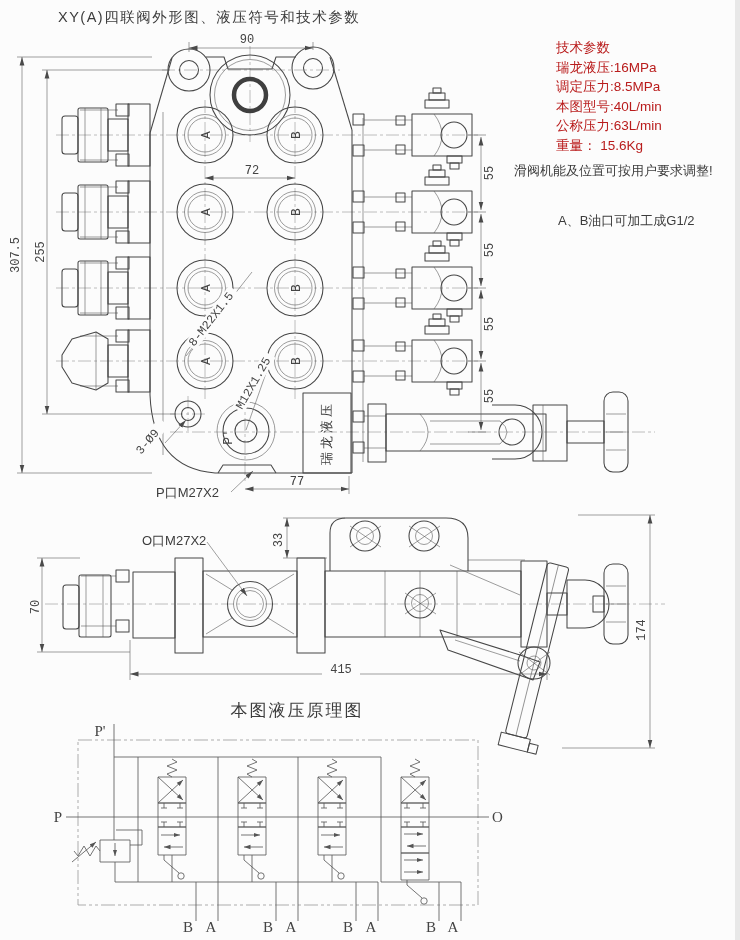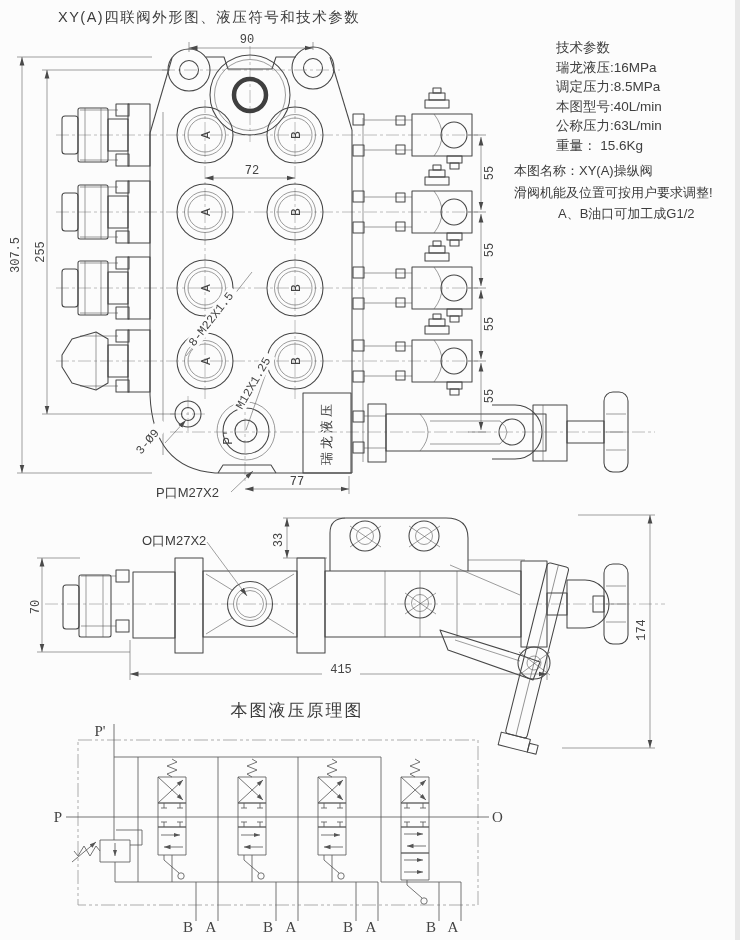--- a/index.html
+++ b/index.html
@@ -1,21 +1,21 @@
 <!DOCTYPE html>
 <html><head>
 <meta charset="utf-8">
 <style>
   html,body{margin:0;padding:0;background:#e8e8e8;}
   .page{position:relative;width:716px;height:940px;background:#fcfcfc;overflow:hidden;
         font-family:"Liberation Sans",sans-serif;color:#3a3a3a;padding-left:19px;}
   .title{position:absolute;left:58px;top:8px;font-size:14.5px;letter-spacing:1.5px;color:#3c3c3c;}
-  .tech{position:absolute;left:556px;top:38px;font-size:13.5px;line-height:19.5px;color:#404040;}
+  .tech{position:absolute;left:556px;top:38px;font-size:13.5px;line-height:19.5px;color:#b91c1c;}
   .notes{position:absolute;left:514px;top:160px;font-size:13px;line-height:21.5px;color:#3c3c3c;}
-  .notes .nline.indent{padding-left:44px;}
+  .notes .nline.indent{padding-left:44px;margin-top:28px;}
   svg{position:absolute;left:0;top:0;}
   .ol{stroke:#474747;stroke-width:1.05;fill:none;stroke-linejoin:round;}
   .th{stroke:#5a5a5a;stroke-width:.6;fill:none;}
   .cl{stroke:#8a8a8a;stroke-width:.55;fill:none;stroke-dasharray:13 3 3 3;}
   .dm{stroke:#5f5f5f;stroke-width:.6;fill:none;}
   .sv{stroke:#5c5c5c;stroke-width:.85;fill:none;stroke-linejoin:round;}
   .cl2{stroke:#8a8a8a;stroke-width:.7;fill:none;stroke-dasharray:14 3 3 3 3 3;}
   .ring{stroke:#3f3f3f;stroke-width:4.5;fill:none;}
   text.dim{font-family:"Liberation Mono","DejaVu Sans Mono",monospace;font-size:12px;fill:#444;}
   text.pl{font-family:"Liberation Mono","DejaVu Sans Mono",monospace;font-size:13px;fill:#444;}
@@ -33,21 +33,20 @@
   <div class="tech">
     <div>技术参数</div>
     <div>瑞龙液压:16MPa</div>
     <div>调定压力:8.5MPa</div>
     <div>本图型号:40L/min</div>
     <div>公称压力:63L/min</div>
     <div>重量： 15.6Kg</div>
   </div>
 
   <div class="notes">
-    <div class="nline">本图名称：XY(A)操纵阀</div>
     <div class="nline">滑阀机能及位置可按用户要求调整!</div>
     <div class="nline indent">A、B油口可加工成G1/2</div>
   </div>
 
   <svg width="740" height="940" viewBox="0 0 740 940">
     <defs>
       <marker id="ar" markerWidth="10" markerHeight="8" refX="8.5" refY="3" orient="auto-start-reverse" markerUnits="userSpaceOnUse">
         <path d="M0 .6 L8.5 3 L0 5.4 Z" fill="#4a4a4a"></path>
       </marker>
       <marker id="sar" markerWidth="8" markerHeight="7" refX="6.5" refY="2.6" orient="auto-start-reverse" markerUnits="userSpaceOnUse">

